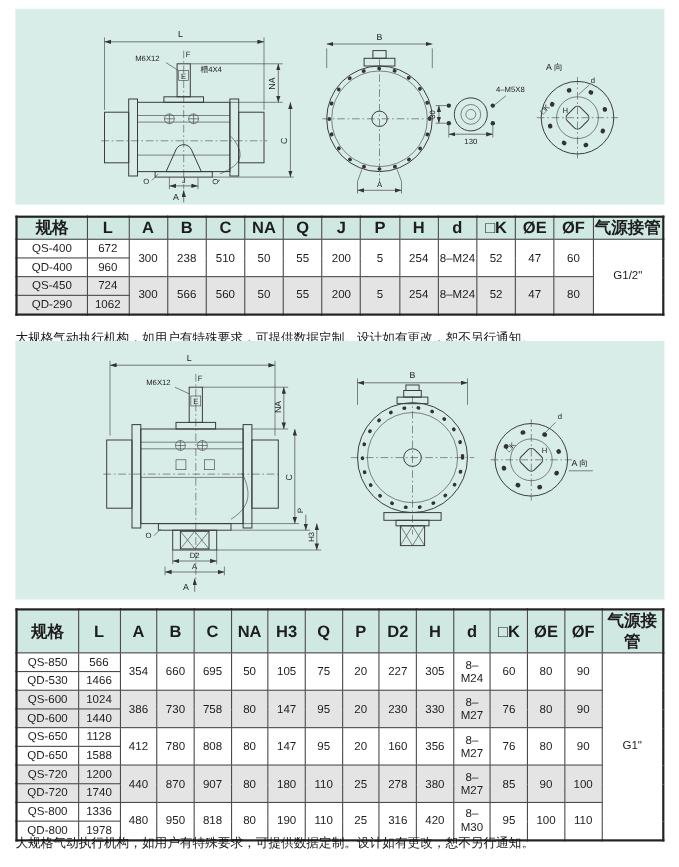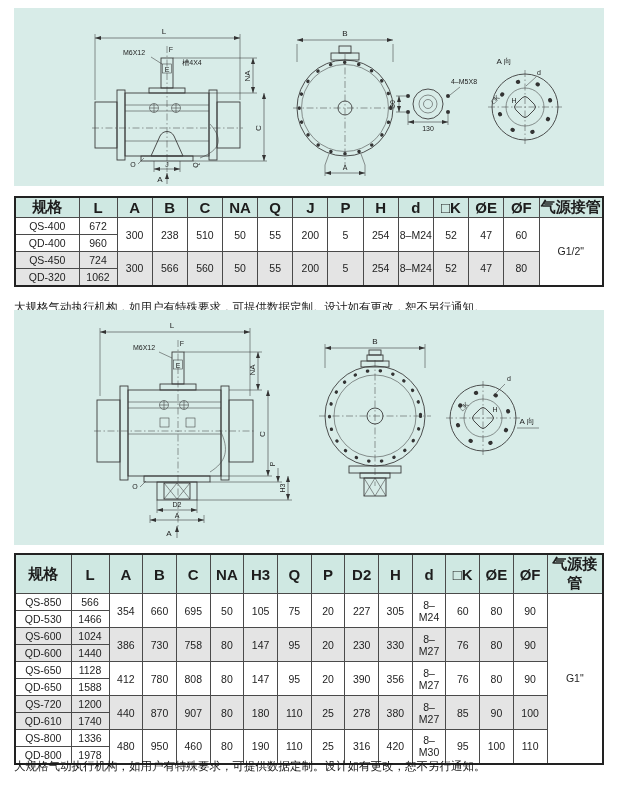--- a/index.html
+++ b/index.html
@@ -210,21 +210,21 @@
           <td class="shaded" rowspan="2">55</td>
           <td class="shaded" rowspan="2">200</td>
           <td class="shaded" rowspan="2">5</td>
           <td class="shaded" rowspan="2">254</td>
           <td class="shaded" rowspan="2">8–M24</td>
           <td class="shaded" rowspan="2">52</td>
           <td class="shaded" rowspan="2">47</td>
           <td class="shaded" rowspan="2">80</td>
         </tr>
         <tr>
-          <td class="shaded">QD-320</td>
+          <td class="shaded">QD-290</td>
           <td class="shaded">1062</td>
         </tr>
       </tbody>
   </table>
 </div>
 <div class="note" id="note1">大规格气动执行机构，如用户有特殊要求，可提供数据定制。设计如有更改，恕不另行通知。</div>
 
 <div class="panel" id="panel2">
 <svg viewBox="0 0 590 235">
   <defs>
@@ -409,21 +409,21 @@
         <tr>
           <td>QS-650</td>
           <td>1128</td>
           <td rowspan="2">412</td>
           <td rowspan="2">780</td>
           <td rowspan="2">808</td>
           <td rowspan="2">80</td>
           <td rowspan="2">147</td>
           <td rowspan="2">95</td>
           <td rowspan="2">20</td>
-          <td rowspan="2">390</td>
+          <td rowspan="2">160</td>
           <td rowspan="2">356</td>
           <td rowspan="2">8–M27</td>
           <td rowspan="2">76</td>
           <td rowspan="2">80</td>
           <td rowspan="2">90</td>
         </tr>
         <tr>
           <td>QD-650</td>
           <td>1588</td>
         </tr>
@@ -438,29 +438,29 @@
           <td class="shaded" rowspan="2">110</td>
           <td class="shaded" rowspan="2">25</td>
           <td class="shaded" rowspan="2">278</td>
           <td class="shaded" rowspan="2">380</td>
           <td class="shaded" rowspan="2">8–M27</td>
           <td class="shaded" rowspan="2">85</td>
           <td class="shaded" rowspan="2">90</td>
           <td class="shaded" rowspan="2">100</td>
         </tr>
         <tr>
-          <td class="shaded">QD-610</td>
+          <td class="shaded">QD-720</td>
           <td class="shaded">1740</td>
         </tr>
         <tr>
           <td>QS-800</td>
           <td>1336</td>
           <td rowspan="2">480</td>
           <td rowspan="2">950</td>
-          <td rowspan="2">460</td>
+          <td rowspan="2">818</td>
           <td rowspan="2">80</td>
           <td rowspan="2">190</td>
           <td rowspan="2">110</td>
           <td rowspan="2">25</td>
           <td rowspan="2">316</td>
           <td rowspan="2">420</td>
           <td rowspan="2">8–M30</td>
           <td rowspan="2">95</td>
           <td rowspan="2">100</td>
           <td rowspan="2">110</td>

